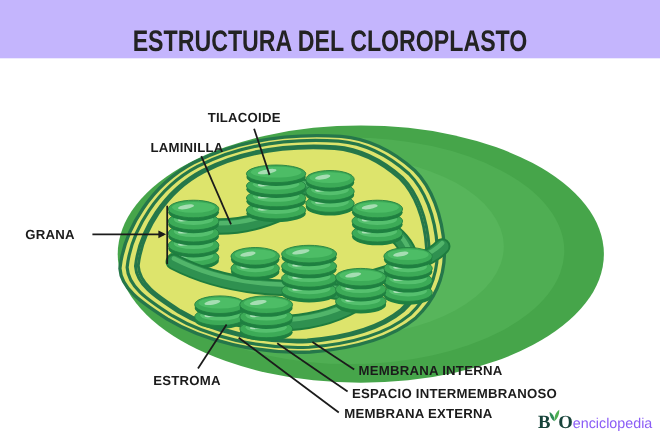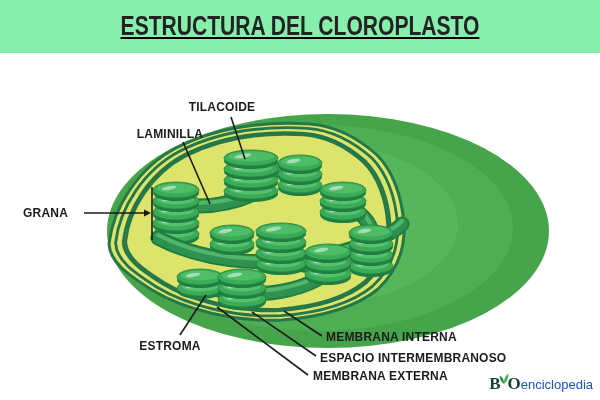--- a/index.html
+++ b/index.html
@@ -1,29 +1,29 @@
 <!DOCTYPE html>
 <html><head>
 <meta charset="utf-8">
 <style>
   html,body{margin:0;padding:0;background:#fff;}
   .stage{position:relative;width:600px;height:400px;background:#ffffff;overflow:hidden;
          font-family:"Liberation Sans",sans-serif;}
-  .banner{position:absolute;top:0;left:0;width:600px;height:53px;background:#86efac;
-          display:flex;align-items:center;justify-content:center;text-decoration:underline;}
+  .banner{position:absolute;top:0;left:0;width:600px;height:53px;background:#c4b5fd;
+          display:flex;align-items:flex-end;justify-content:center;}
   .banner h1{margin:0;font-size:27px;font-weight:600;color:#232323;letter-spacing:0;
              transform:scaleX(0.78);white-space:nowrap;}
   .diagram-svg{position:absolute;top:0;left:0;}
   .lbl{font-family:"Liberation Sans",sans-serif;font-size:12px;font-weight:600;
        fill:#1b1b1b;letter-spacing:.2px;}
   .ptr{stroke:#1b1b1b;stroke-width:1.6;fill:none;}
   .logo{position:absolute;right:7px;bottom:8px;display:flex;align-items:baseline;line-height:1;}
   .logo .big{font-family:"Liberation Serif",serif;font-weight:700;font-size:17px;color:#17433a;}
   .logo .leaf{align-self:flex-start;margin:-3px -2px 0 -1px;}
-  .logo .rest{font-size:13px;color:#1d4ed8;font-weight:400;letter-spacing:0;}
+  .logo .rest{font-size:13px;color:#8b5cf6;font-weight:400;letter-spacing:0;}
 </style>
 </head>
 <body>
 
 <div class="stage">
 
   <div class="banner">
     <h1>ESTRUCTURA DEL CLOROPLASTO</h1>
   </div>
 

